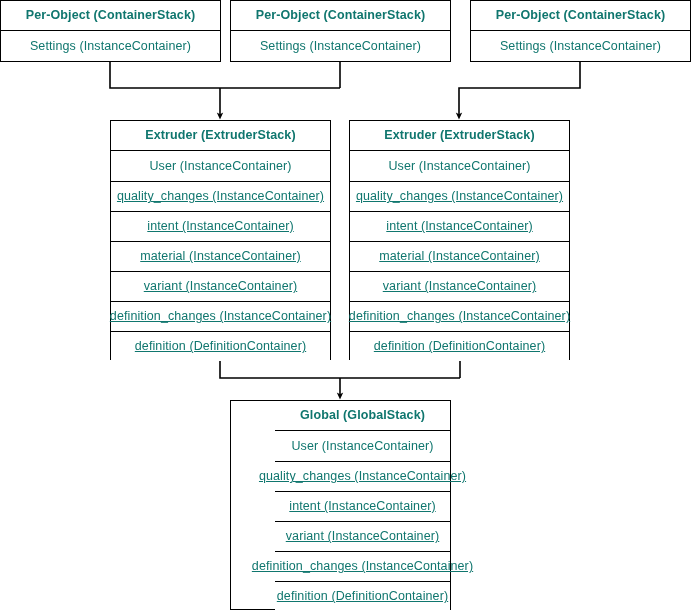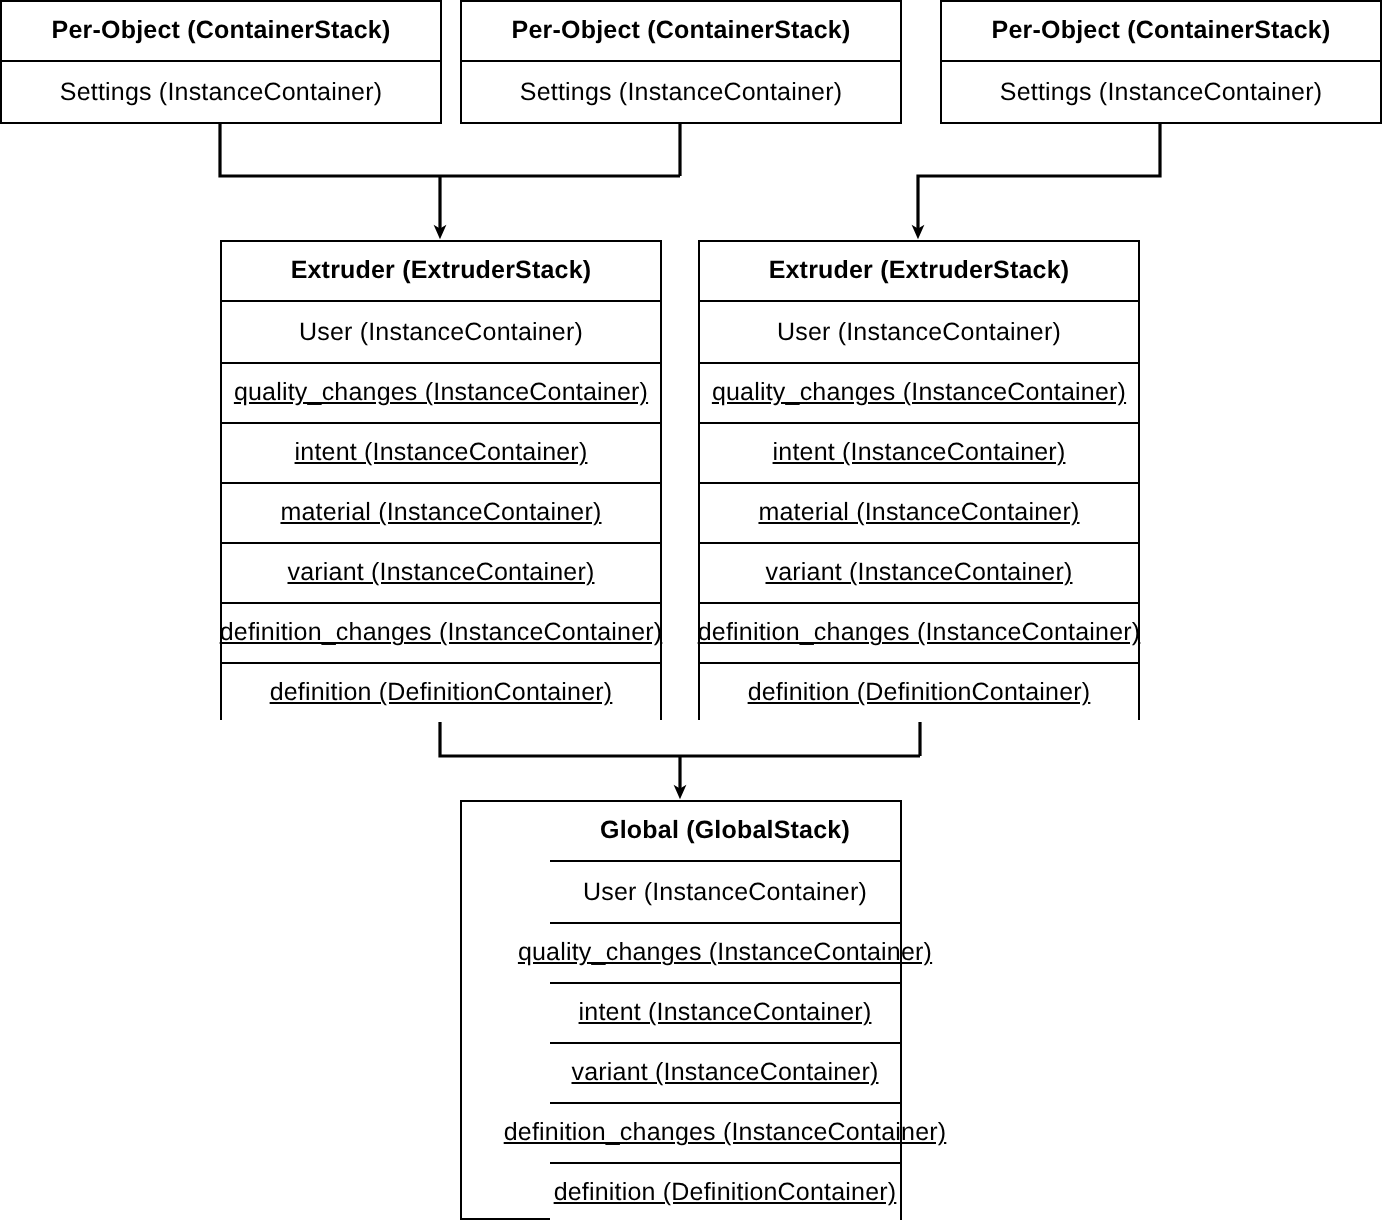--- a/index.html
+++ b/index.html
@@ -37,21 +37,21 @@
     z-index: 2;
   }
   .row {
     box-sizing: border-box;
     height: 30px;
     flex: 0 0 30px;
     display: flex;
     align-items: center;
     justify-content: center;
     text-align: left;
-    color: #000000;
+    color: #0f766e;
     font-size: 12.5px;
     line-height: 1;
     letter-spacing: 0.1px;
     white-space: nowrap;
     background: #ffffff;
   }
   .row.header {
     font-weight: bold;
     font-size: 12.5px;
     border-bottom: 1.6px solid #000000;

